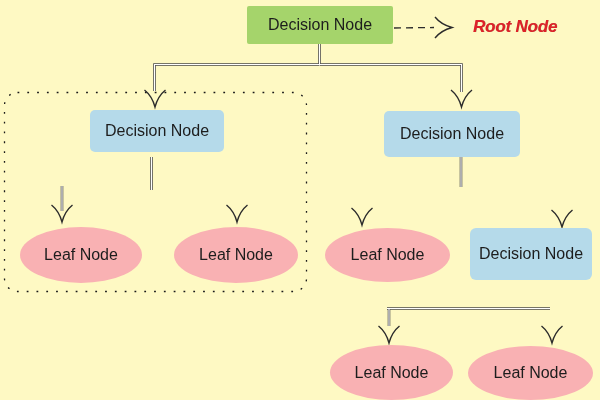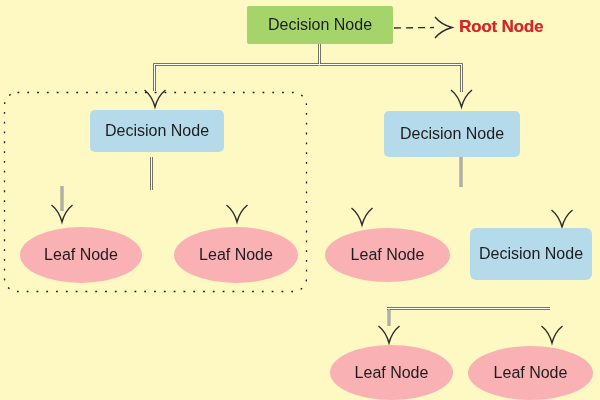--- a/index.html
+++ b/index.html
@@ -77,16 +77,16 @@
   <div class="node rect" style="left:384px;top:111px;width:136px;height:46px;">Decision Node</div>
 
   <div class="node leaf" style="left:325px;top:228px;width:125px;height:54px;">Leaf Node</div>
 
   <div class="node rect" style="left:470px;top:228px;width:122px;height:52px;border-radius:6px;">Decision Node</div>
 
   <div class="node leaf" style="left:330px;top:345px;width:123px;height:55px;">Leaf Node</div>
 
   <div class="node leaf" style="left:468px;top:346px;width:125px;height:54px;">Leaf Node</div>
 
-  <div class="red-label" style="left:459px;top:17px;">Root Node</div>
+  <div class="red-label" style="left:473px;top:17px;font-style:italic;">Root Node</div>
 
 
 </div>
 
 </body></html>

